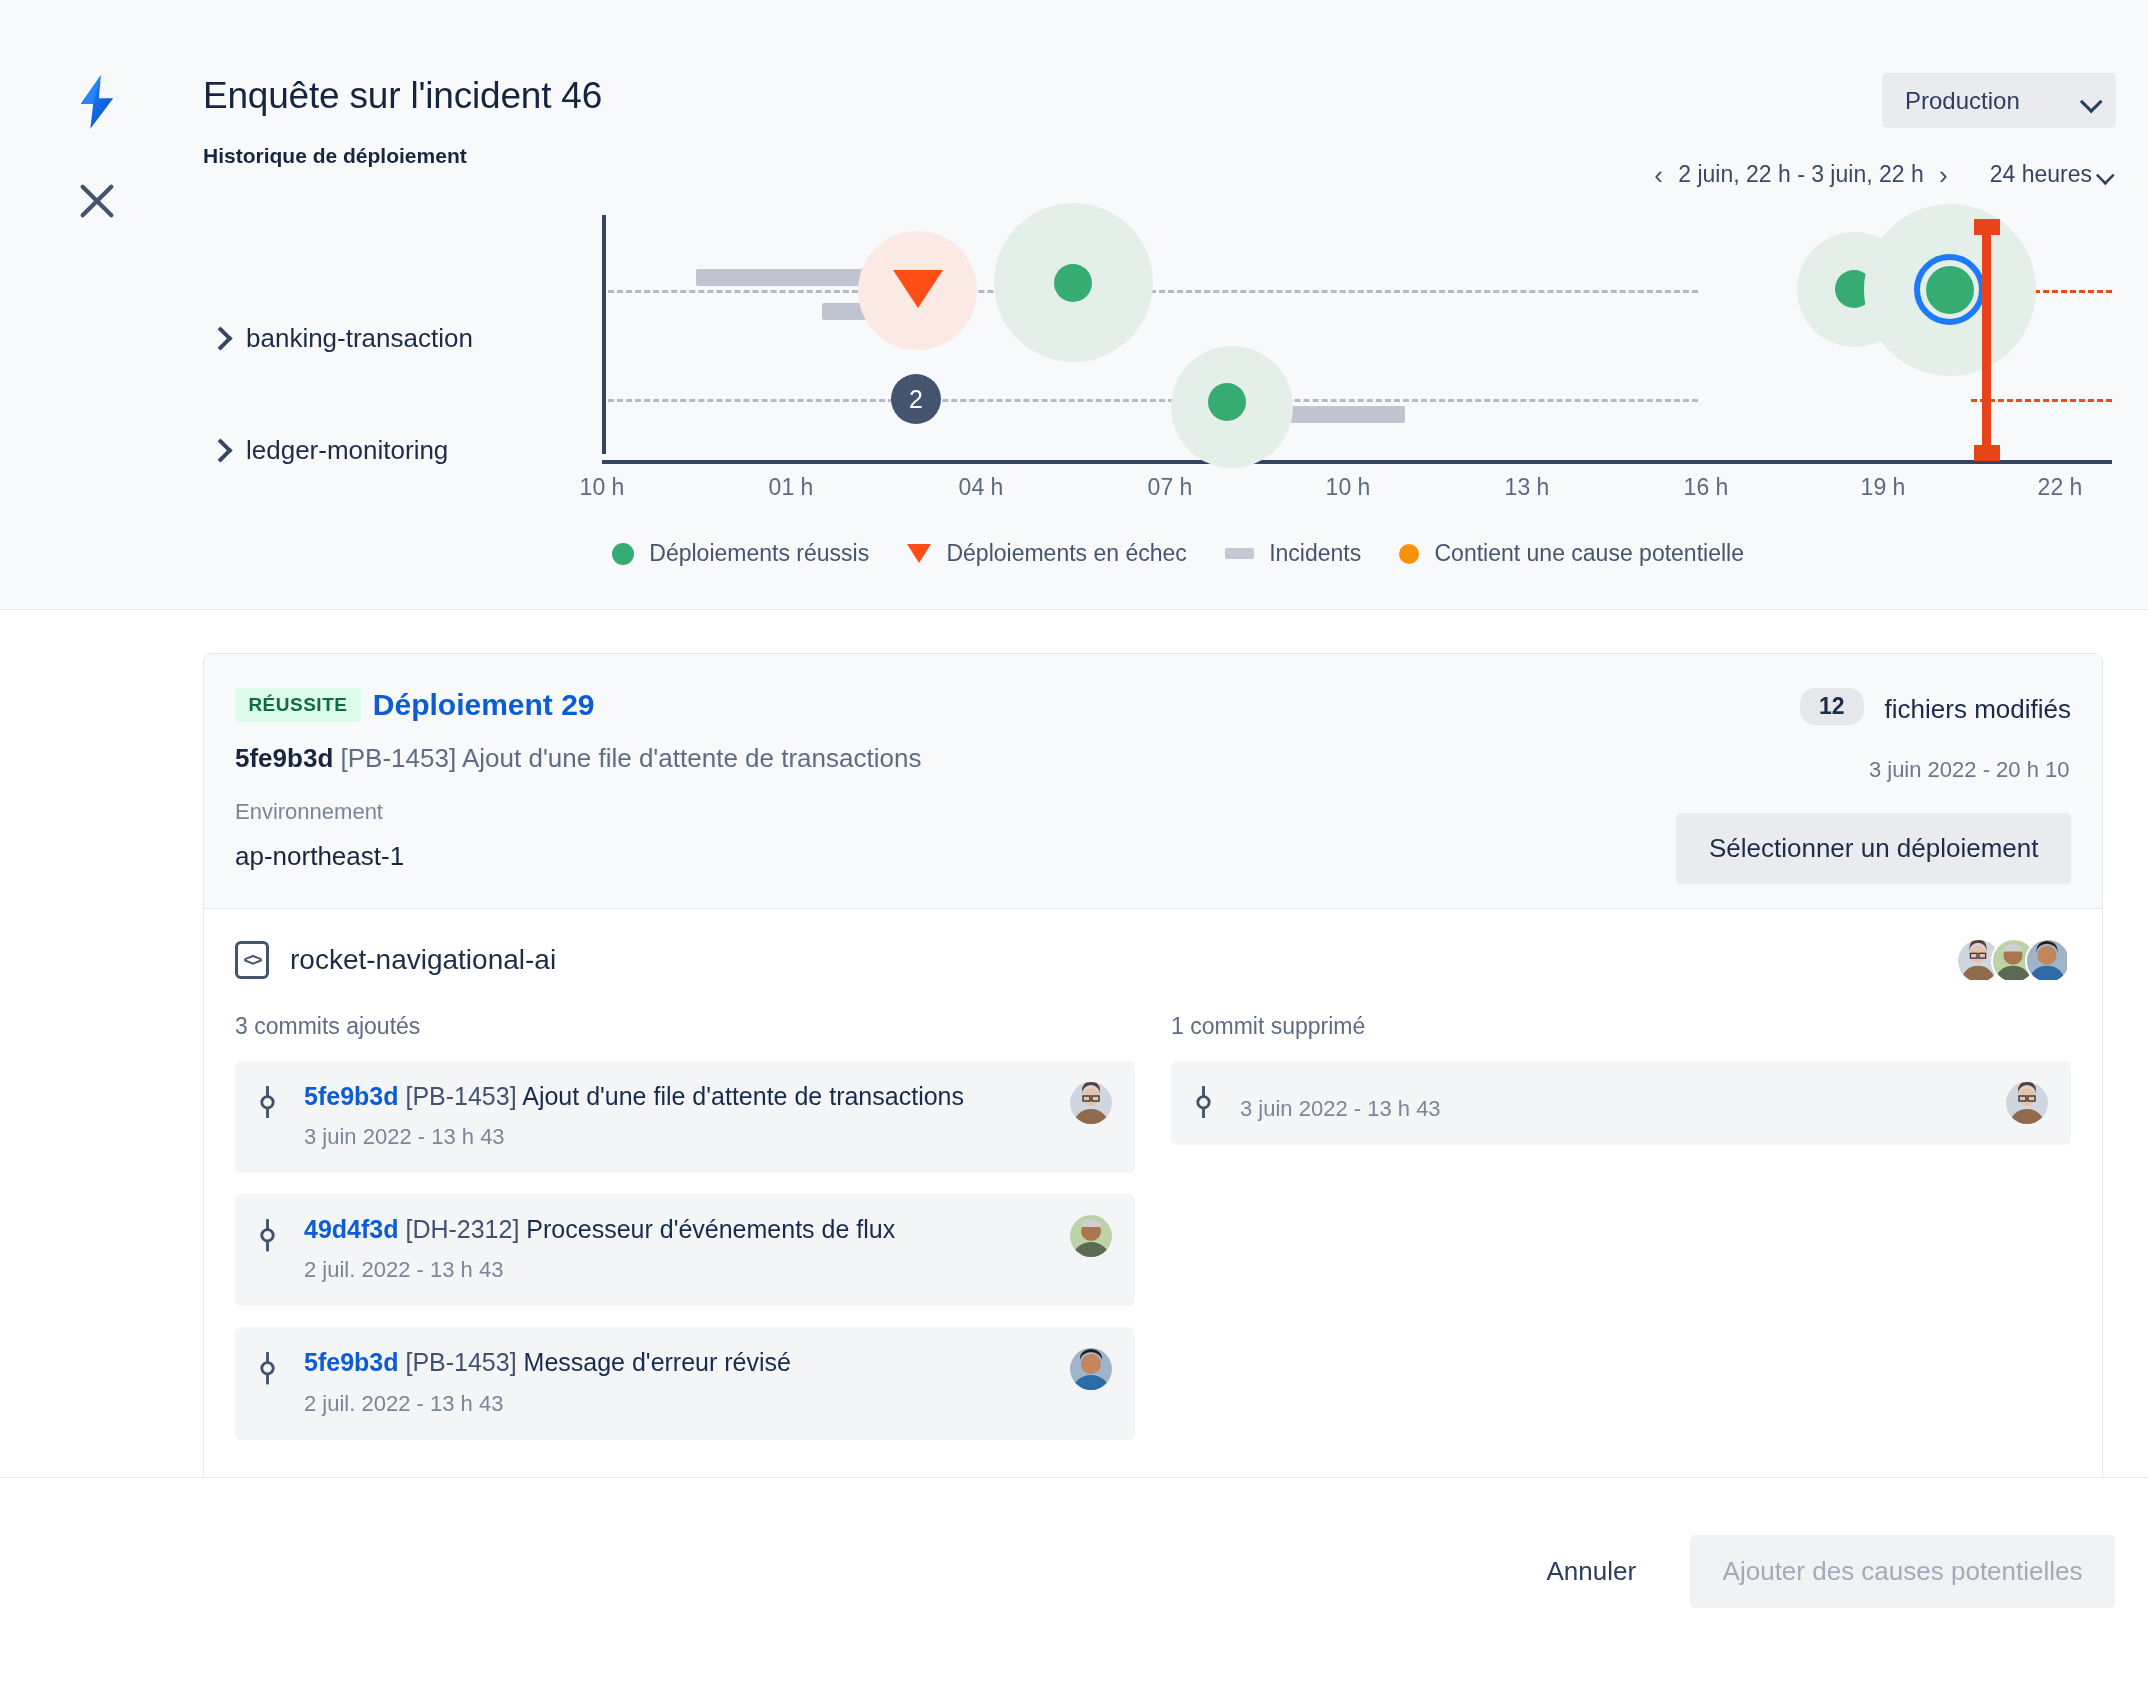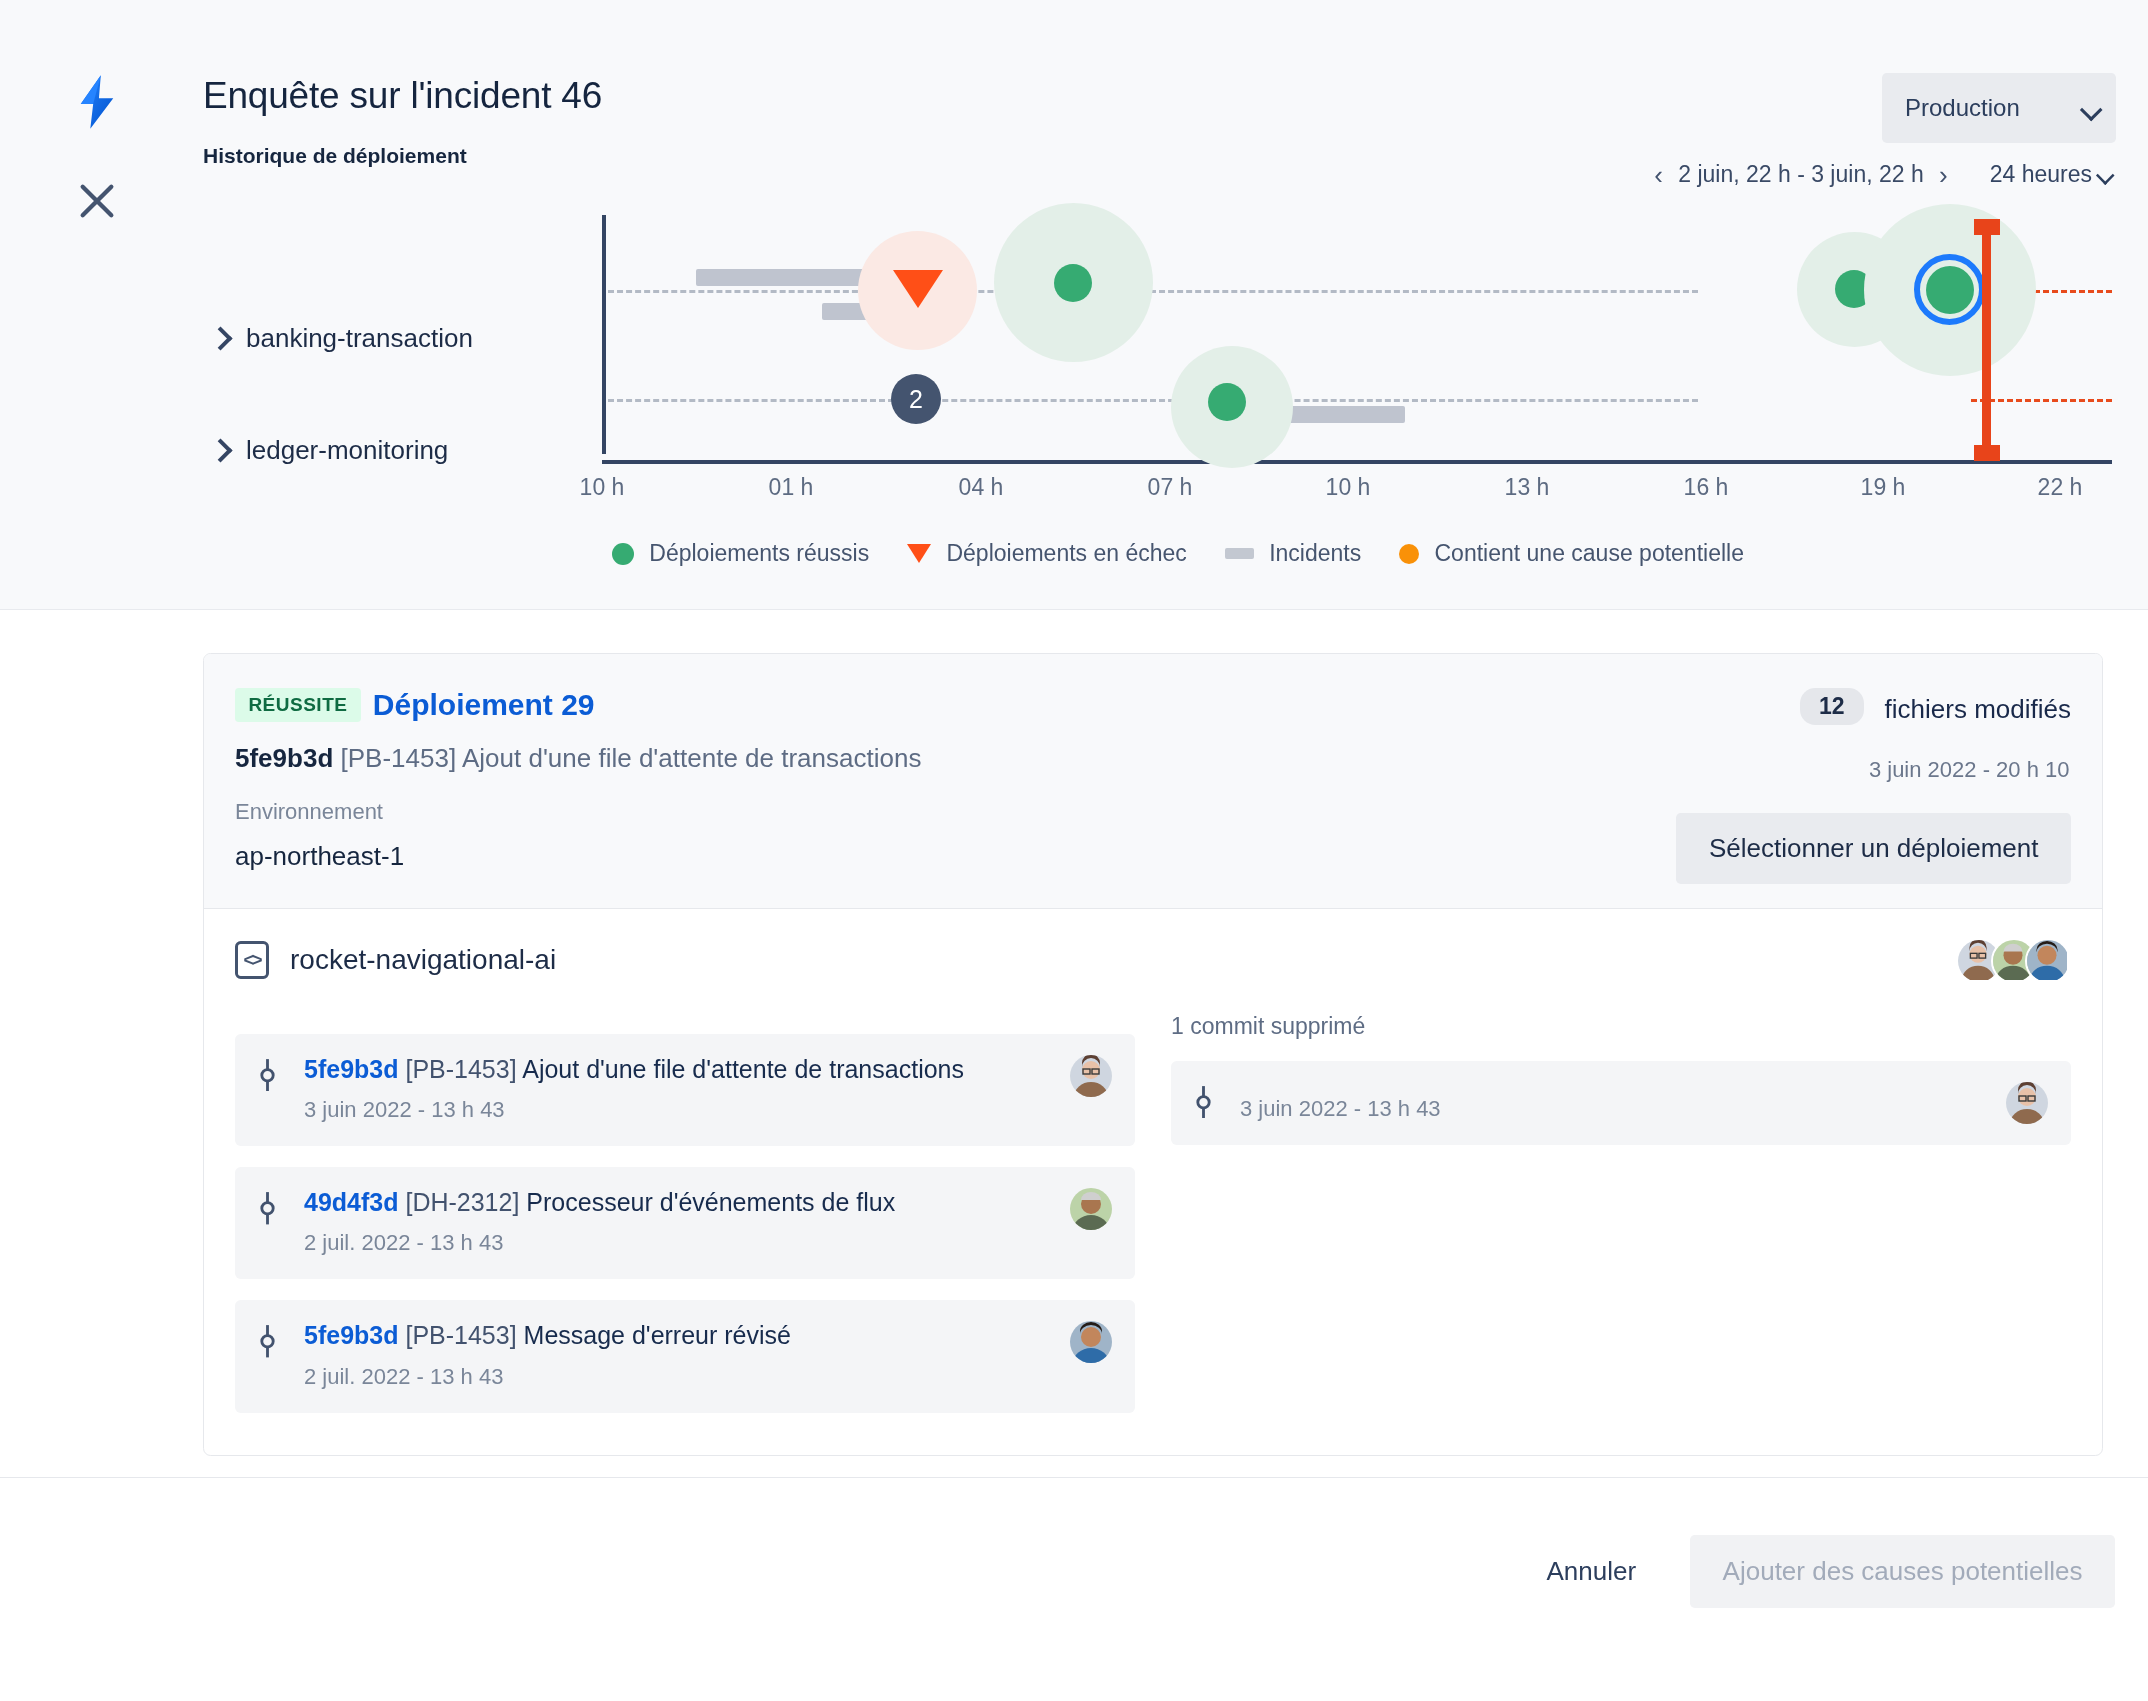--- a/index.html
+++ b/index.html
@@ -28,21 +28,21 @@
   .title {
     position: absolute; left: 203px; top: 75px;
     font-size: 37px; font-weight: 400; letter-spacing: -0.2px; color: #15253f;
   }
   .subtitle {
     position: absolute; left: 203px; top: 144px;
     font-size: 21px; font-weight: 700; color: #16263f;
   }
   .env-select {
     position: absolute; right: 33px; top: 73px;
-    width: 234px; height: 70px;
+    width: 234px; height: 55px;
     background: #e9ebef; border: none; border-radius: 4.8px;
     display: flex; align-items: center; justify-content: space-between;
     padding: 0 14px 0 23px; cursor: pointer;
   }
   .env-select span { font-size: 24px; color: #2c3e5d; }
   .chev { width: 21px; height: 12.4px; position: relative; }
   .chev::before {
     content:""; position:absolute; left:1.9px; top:0;
     width: 13.4px; height: 13.4px;
     border-right: 3.8px solid #2c3e5d; border-bottom: 3.8px solid #2c3e5d;
@@ -377,20 +377,21 @@
             <circle cx="21" cy="16" r="10" fill="#c2865c"></circle>
             <path d="M3 42 a18 15 0 0 1 36 0 z" fill="#2e6ca8"></path>
             <path d="M10 13 a11 9 0 0 1 22 0 l0 -3 a11 9 0 0 0 -22 0 z" fill="#241c18"></path>
           </svg>
         </span>
       </div>
 
       <div class="cols">
 
         <div class="col">
+          <div class="col-head">3 commits ajoutés</div>
 
           <div class="commit-item">
             <span class="commit-node">
               <svg class="node-svg" width="19" height="32.5" viewBox="0 0 20 34">
                 <line x1="10" y1="0" x2="10" y2="34" stroke="#42526e" stroke-width="3"></line>
                 <circle cx="10" cy="17" r="6" fill="#f4f5f7" stroke="#42526e" stroke-width="3"></circle>
               </svg>
             </span>
             <span class="commit-main">
               <span class="commit-txt">

